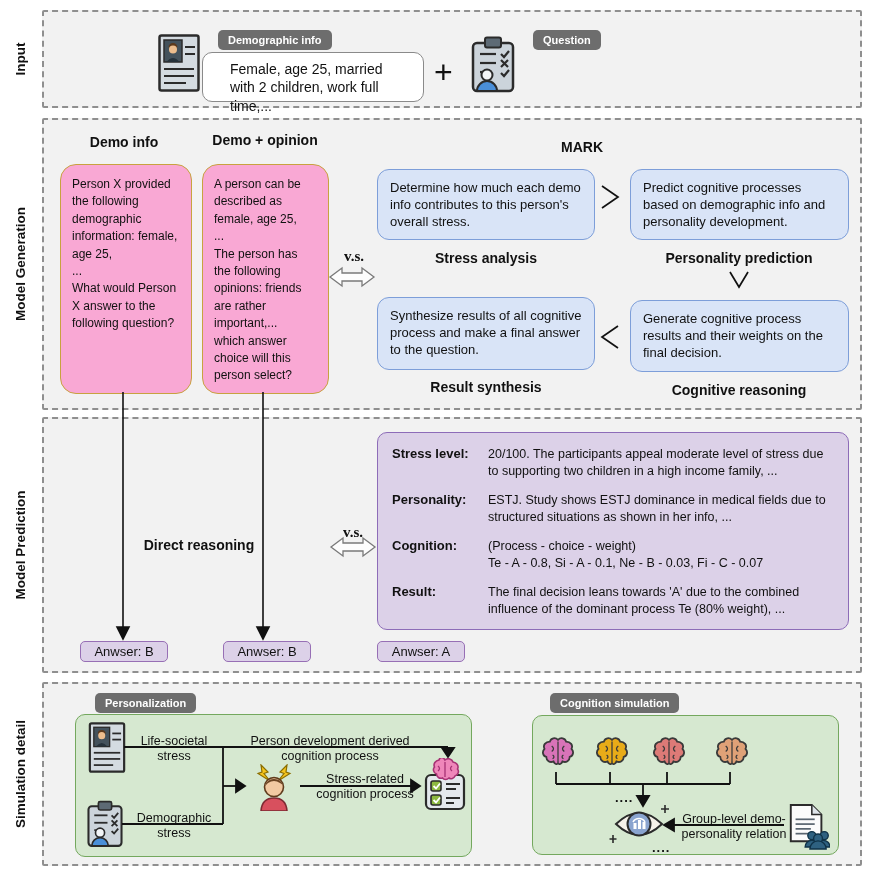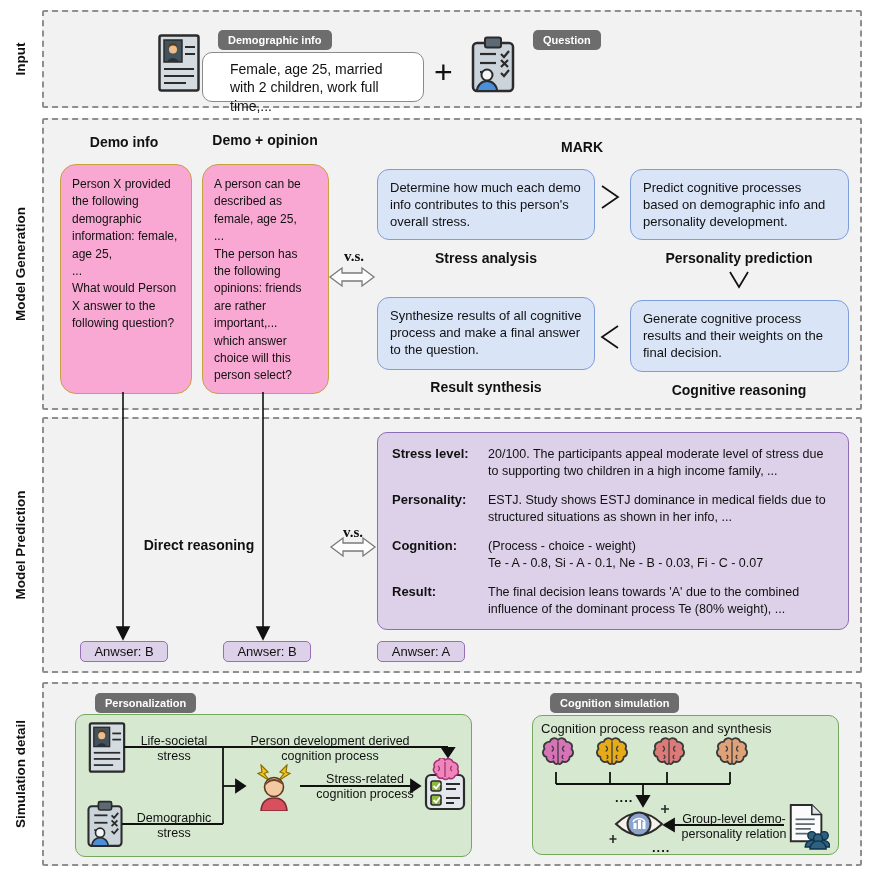--- a/index.html
+++ b/index.html
@@ -188,21 +188,20 @@
       <g stroke="#2b2b2b" stroke-width="2">
         <line x1="23" y1="26" x2="37" y2="26"></line>
           <line x1="23" y1="31" x2="33" y2="31"></line>
         <line x1="23" y1="40" x2="37" y2="40"></line>
           <line x1="23" y1="45" x2="31" y2="45"></line>
       </g>
     </svg>
 
     <div class="tab" style="left:490px;top:9px">Cognition simulation</div>
     <div class="gbox" style="left:488px;top:31px;width:307px;height:140px"></div>
-    <div class="simtitle" style="left:497px;top:37px">Cognition process reason and synthesis</div>
 
     <svg class="icon" style="left:496px;top:52px" width="36" height="40" viewBox="0 0 40 42">
       <path d="M20 3 C23 0 28 1 29 5 C34 5 37 9 35 13 C38 16 37 21 33 22 C33 26 29 29 25 27 C24 30 21 31 20 29 C19 31 16 30 15 27 C11 29 7 26 7 22 C3 21 2 16 5 13 C3 9 6 5 11 5 C12 1 17 0 20 3 Z" stroke="#3a3a3a" stroke-width="2" fill="#d873b8"></path>
       <path d="M20 5 V28 M13 10 q4 3 0 6 M27 10 q-4 3 0 6 M14 20 q3 2 0 4 M26 20 q-3 2 0 4" stroke="#3a3a3a" stroke-width="1.4" fill="none"></path>
     </svg>
     <svg class="icon" style="left:550px;top:52px" width="36" height="40" viewBox="0 0 40 42">
       <path d="M20 3 C23 0 28 1 29 5 C34 5 37 9 35 13 C38 16 37 21 33 22 C33 26 29 29 25 27 C24 30 21 31 20 29 C19 31 16 30 15 27 C11 29 7 26 7 22 C3 21 2 16 5 13 C3 9 6 5 11 5 C12 1 17 0 20 3 Z" stroke="#3a3a3a" stroke-width="2" fill="#e8ab18"></path>
       <path d="M20 5 V28 M13 10 q4 3 0 6 M27 10 q-4 3 0 6 M14 20 q3 2 0 4 M26 20 q-3 2 0 4" stroke="#3a3a3a" stroke-width="1.4" fill="none"></path>
     </svg>
     <svg class="icon" style="left:607px;top:52px" width="36" height="40" viewBox="0 0 40 42">

